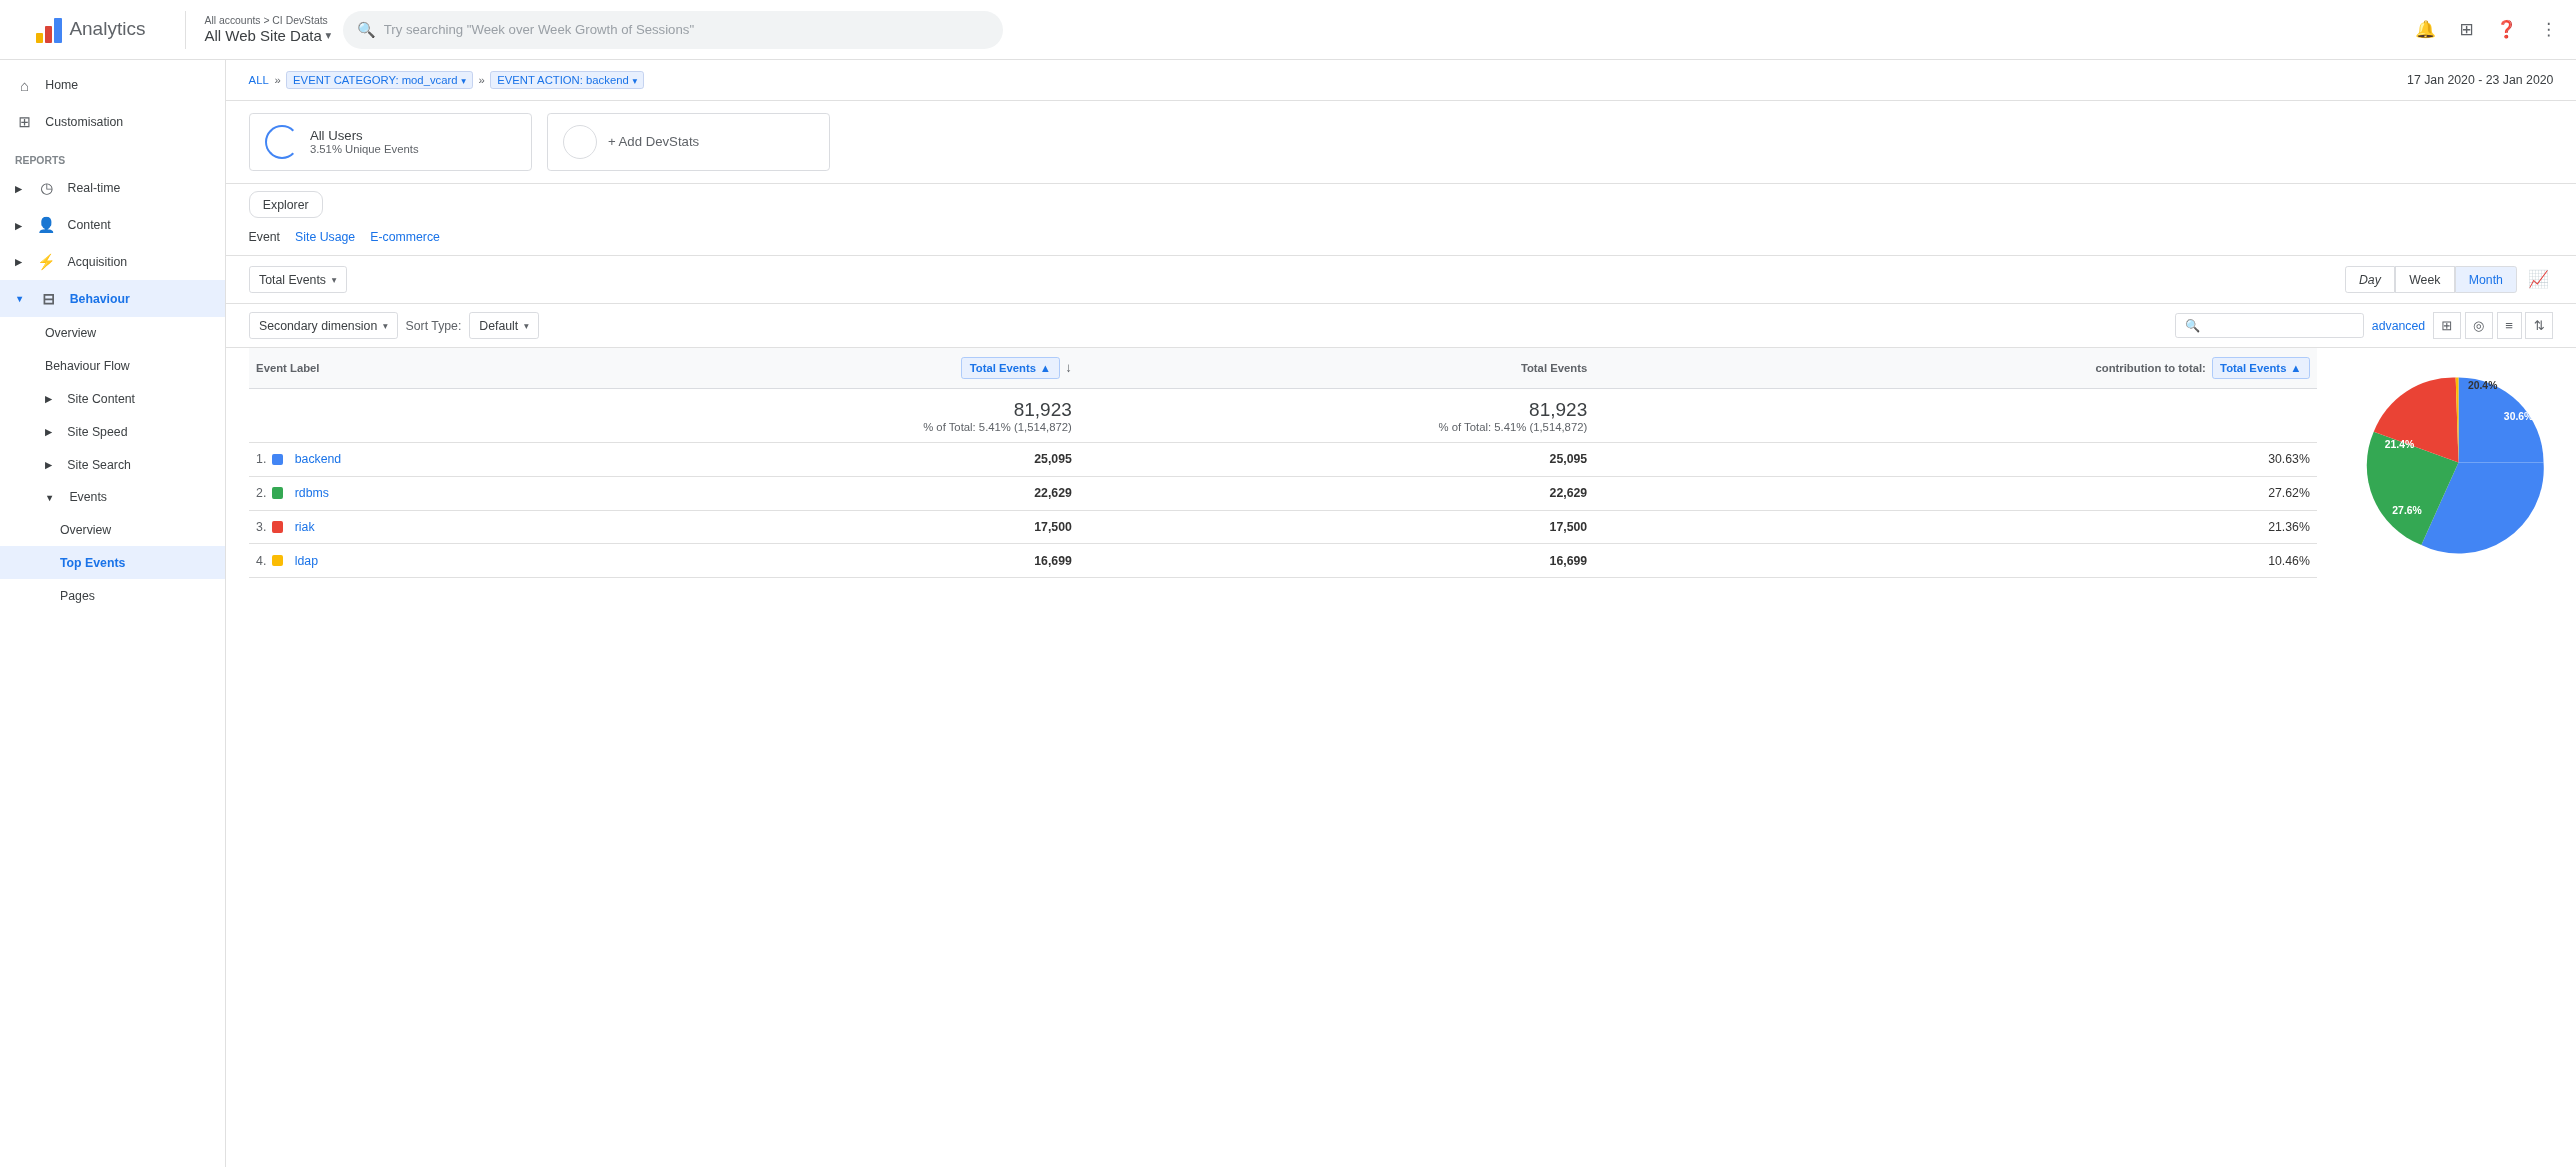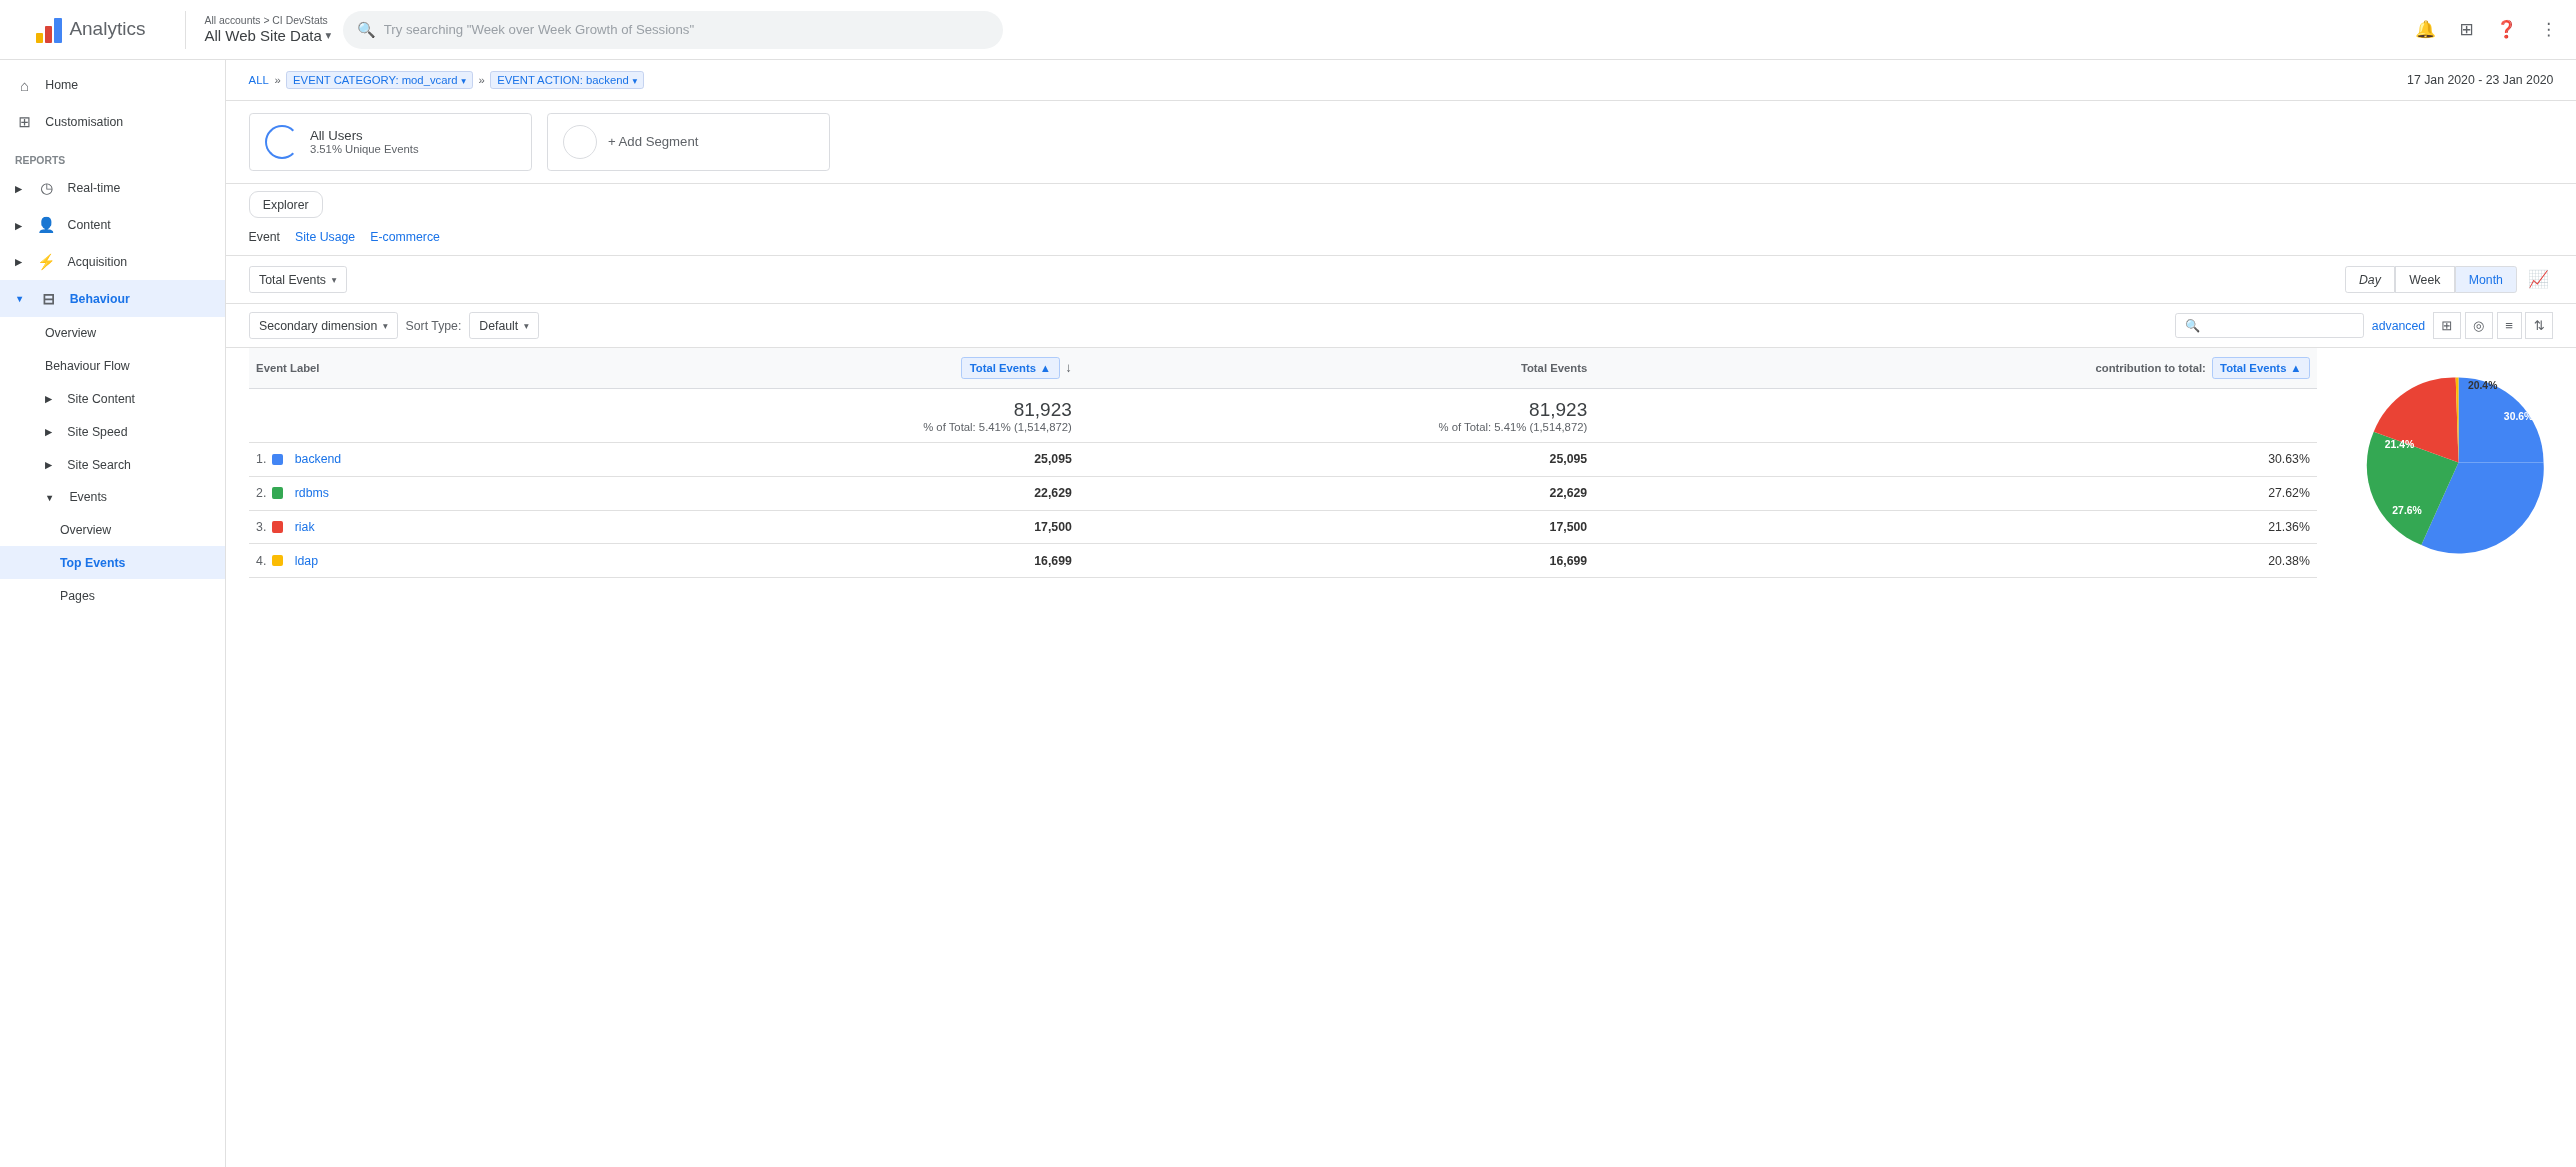--- a/index.html
+++ b/index.html
@@ -312,21 +312,21 @@
     <div class="segments-row">
       <div class="segment-card">
         <div class="segment-circle"></div>
         <div>
           <div class="segment-name">All Users</div>
           <div class="segment-sub">3.51% Unique Events</div>
         </div>
       </div>
       <div class="segment-card">
         <div class="segment-circle-empty"></div>
-        <div class="add-segment">+ Add Segment</div>
+        <div class="add-segment">+ Add DevStats</div>
       </div>
     </div>
 
     <div class="explorer-row">
       <button class="explorer-btn">Explorer</button>
     </div>
 
     <div class="sub-tabs">
       <span class="sub-tab plain">Event</span>
       <a class="sub-tab">Site Usage</a>
@@ -463,21 +463,21 @@
               <tr>
                 <td>
                   <div style="display:flex; align-items:center; gap:5.7px;">
                     <span class="row-num">4.</span>
                     <span class="color-dot" style="background:#fbbc04;"></span>
                     <a class="link-cell">ldap</a>
                   </div>
                 </td>
                 <td class="right"><strong>16,699</strong></td>
                 <td class="right"><strong>16,699</strong></td>
-                <td class="right">20.38%</td>
+                <td class="right">10.46%</td>
               </tr>
             </tbody>
           </table>
         </div>
       </div>
 
       <div class="chart-side">
         <svg width="189" height="189" viewBox="0 0 200 200" style="font-size:13px">
 
           <path d="M100,100 L100,10 A90,90 0 0,1 190,100 L100,100 Z" fill="#4285f4"></path>

